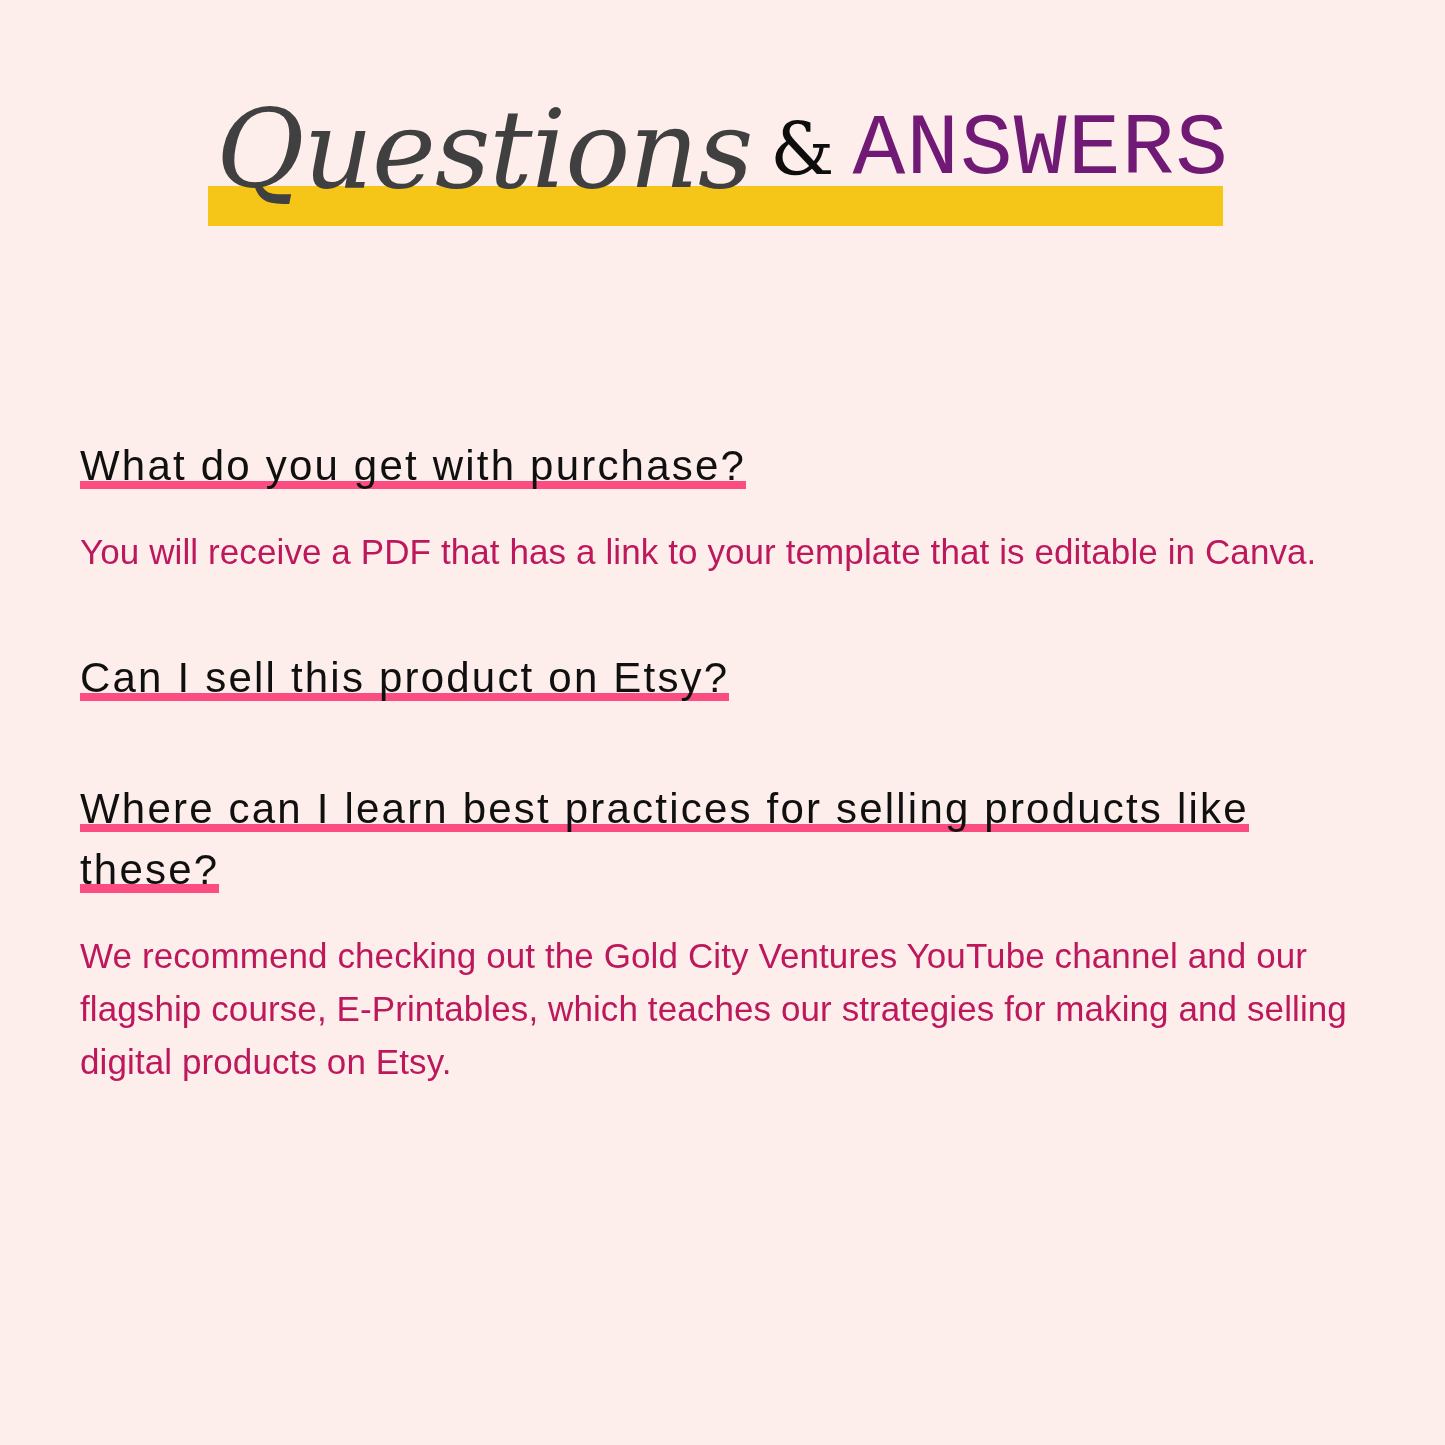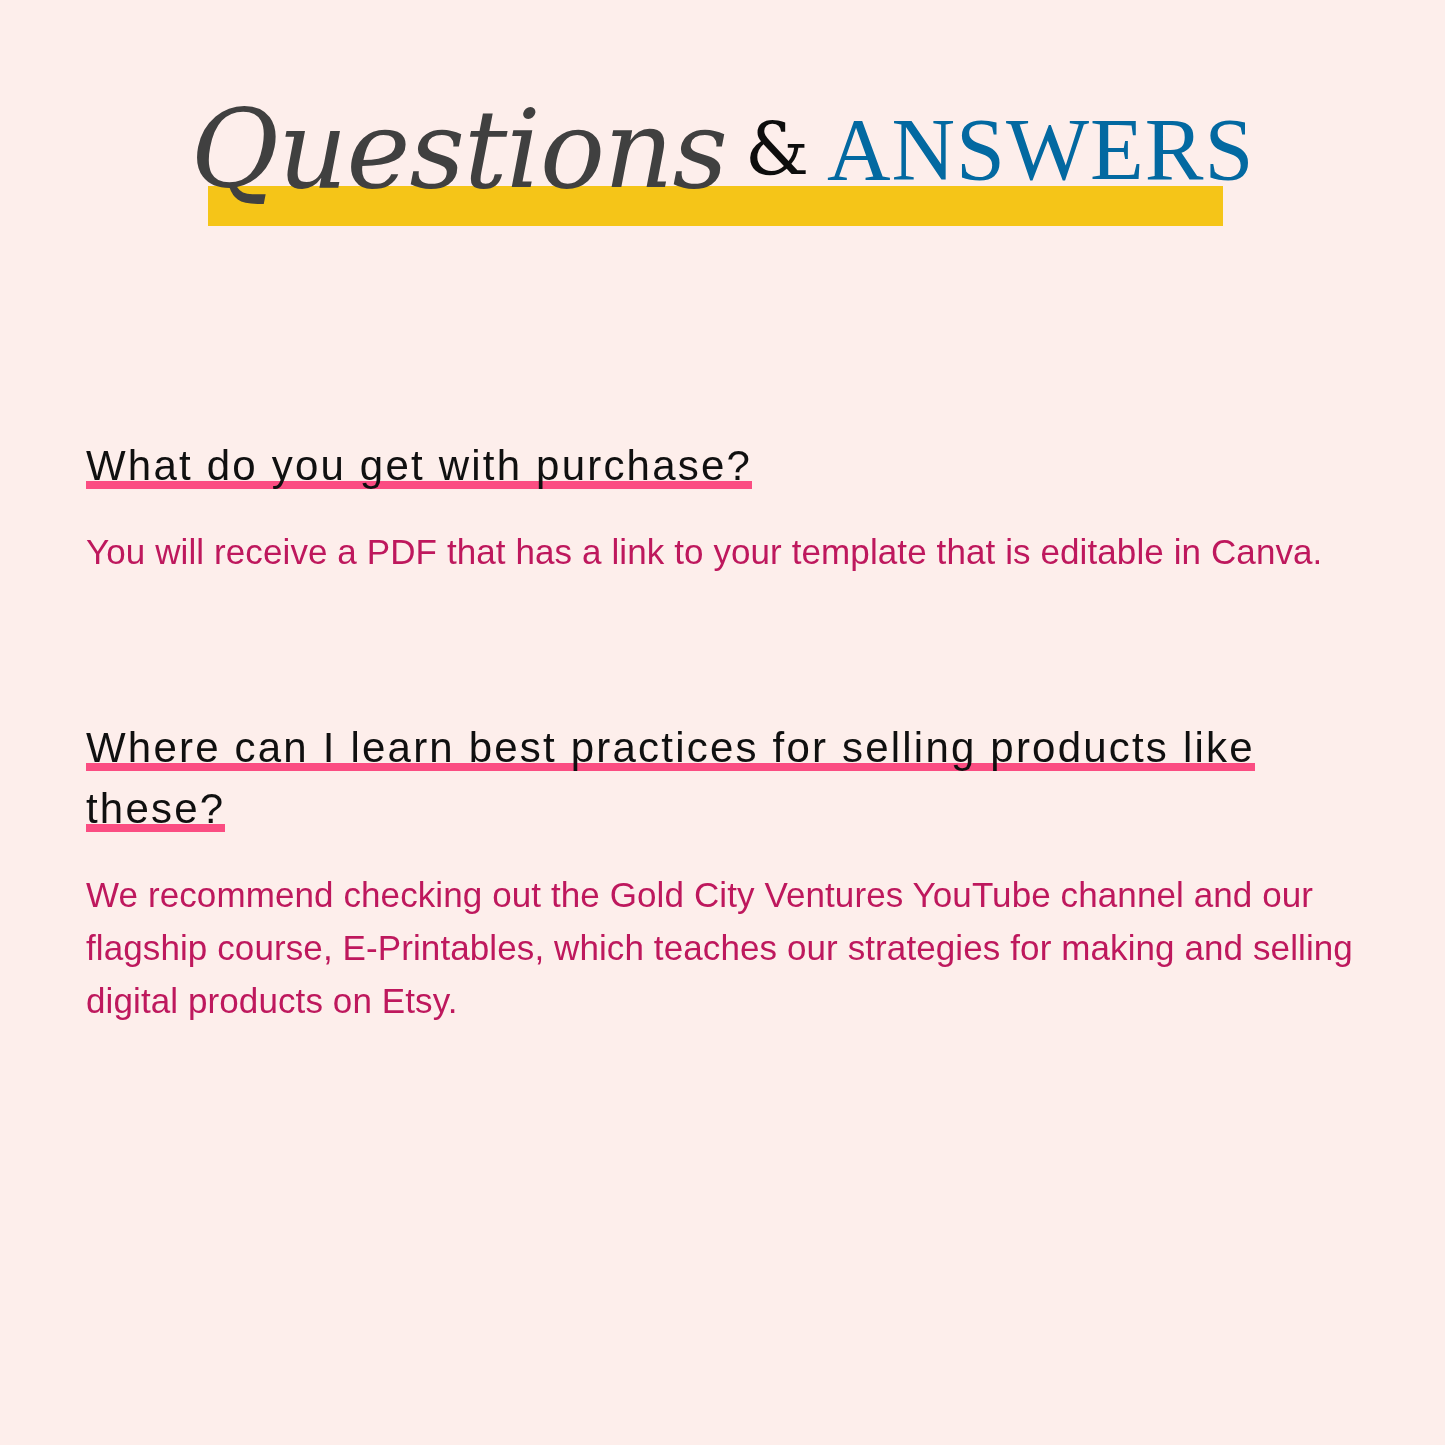--- a/index.html
+++ b/index.html
@@ -53,32 +53,32 @@
     vertical-align: middle;
   }
   .title-amp {
     font-family: "DejaVu Serif", serif;
     font-size: 72px;
     color: #0d0d0d;
     vertical-align: middle;
     padding: 0 18px;
   }
   .title-caps {
-    font-family: Liberation Serif, serif;
+    font-family: Liberation Mono, monospace;
     font-weight: 300;
     font-size: 88px;
     letter-spacing: 1px;
-    color: #0369a1;
+    color: #701a75;
     vertical-align: middle;
   }
 
   
   .content {
     position: absolute;
-    left: 86px;
+    left: 80px;
     right: 74px;
     top: 340px;
   }
   .qa-block {
     margin-bottom: 44px;
   }
   .qa-block:last-child {
     margin-bottom: 9px;
   }
   .question {
@@ -127,20 +127,23 @@
     <div class="qa-block">
       <div class="q-line">
         <span class="question">What do you get with purchase?</span>
       </div>
       <p class="answer">You will receive a PDF that has a link to your template that is editable in Canva.</p>
     </div>
 
     <div class="spacer-lg"></div>
 
     <div class="qa-block">
+      <div class="q-line">
+        <span class="question">Can I sell this product on Etsy?</span>
+      </div>
     </div>
 
     <div class="spacer-lg"></div>
 
     <div class="qa-block">
       <div class="q-line">
         <span class="question">Where can I learn best practices for selling products like these?</span>
       </div>
       <p class="answer">We recommend checking out the Gold City Ventures YouTube channel and our flagship course, E-Printables, which teaches our strategies for making and selling digital products on Etsy.</p>
     </div>

